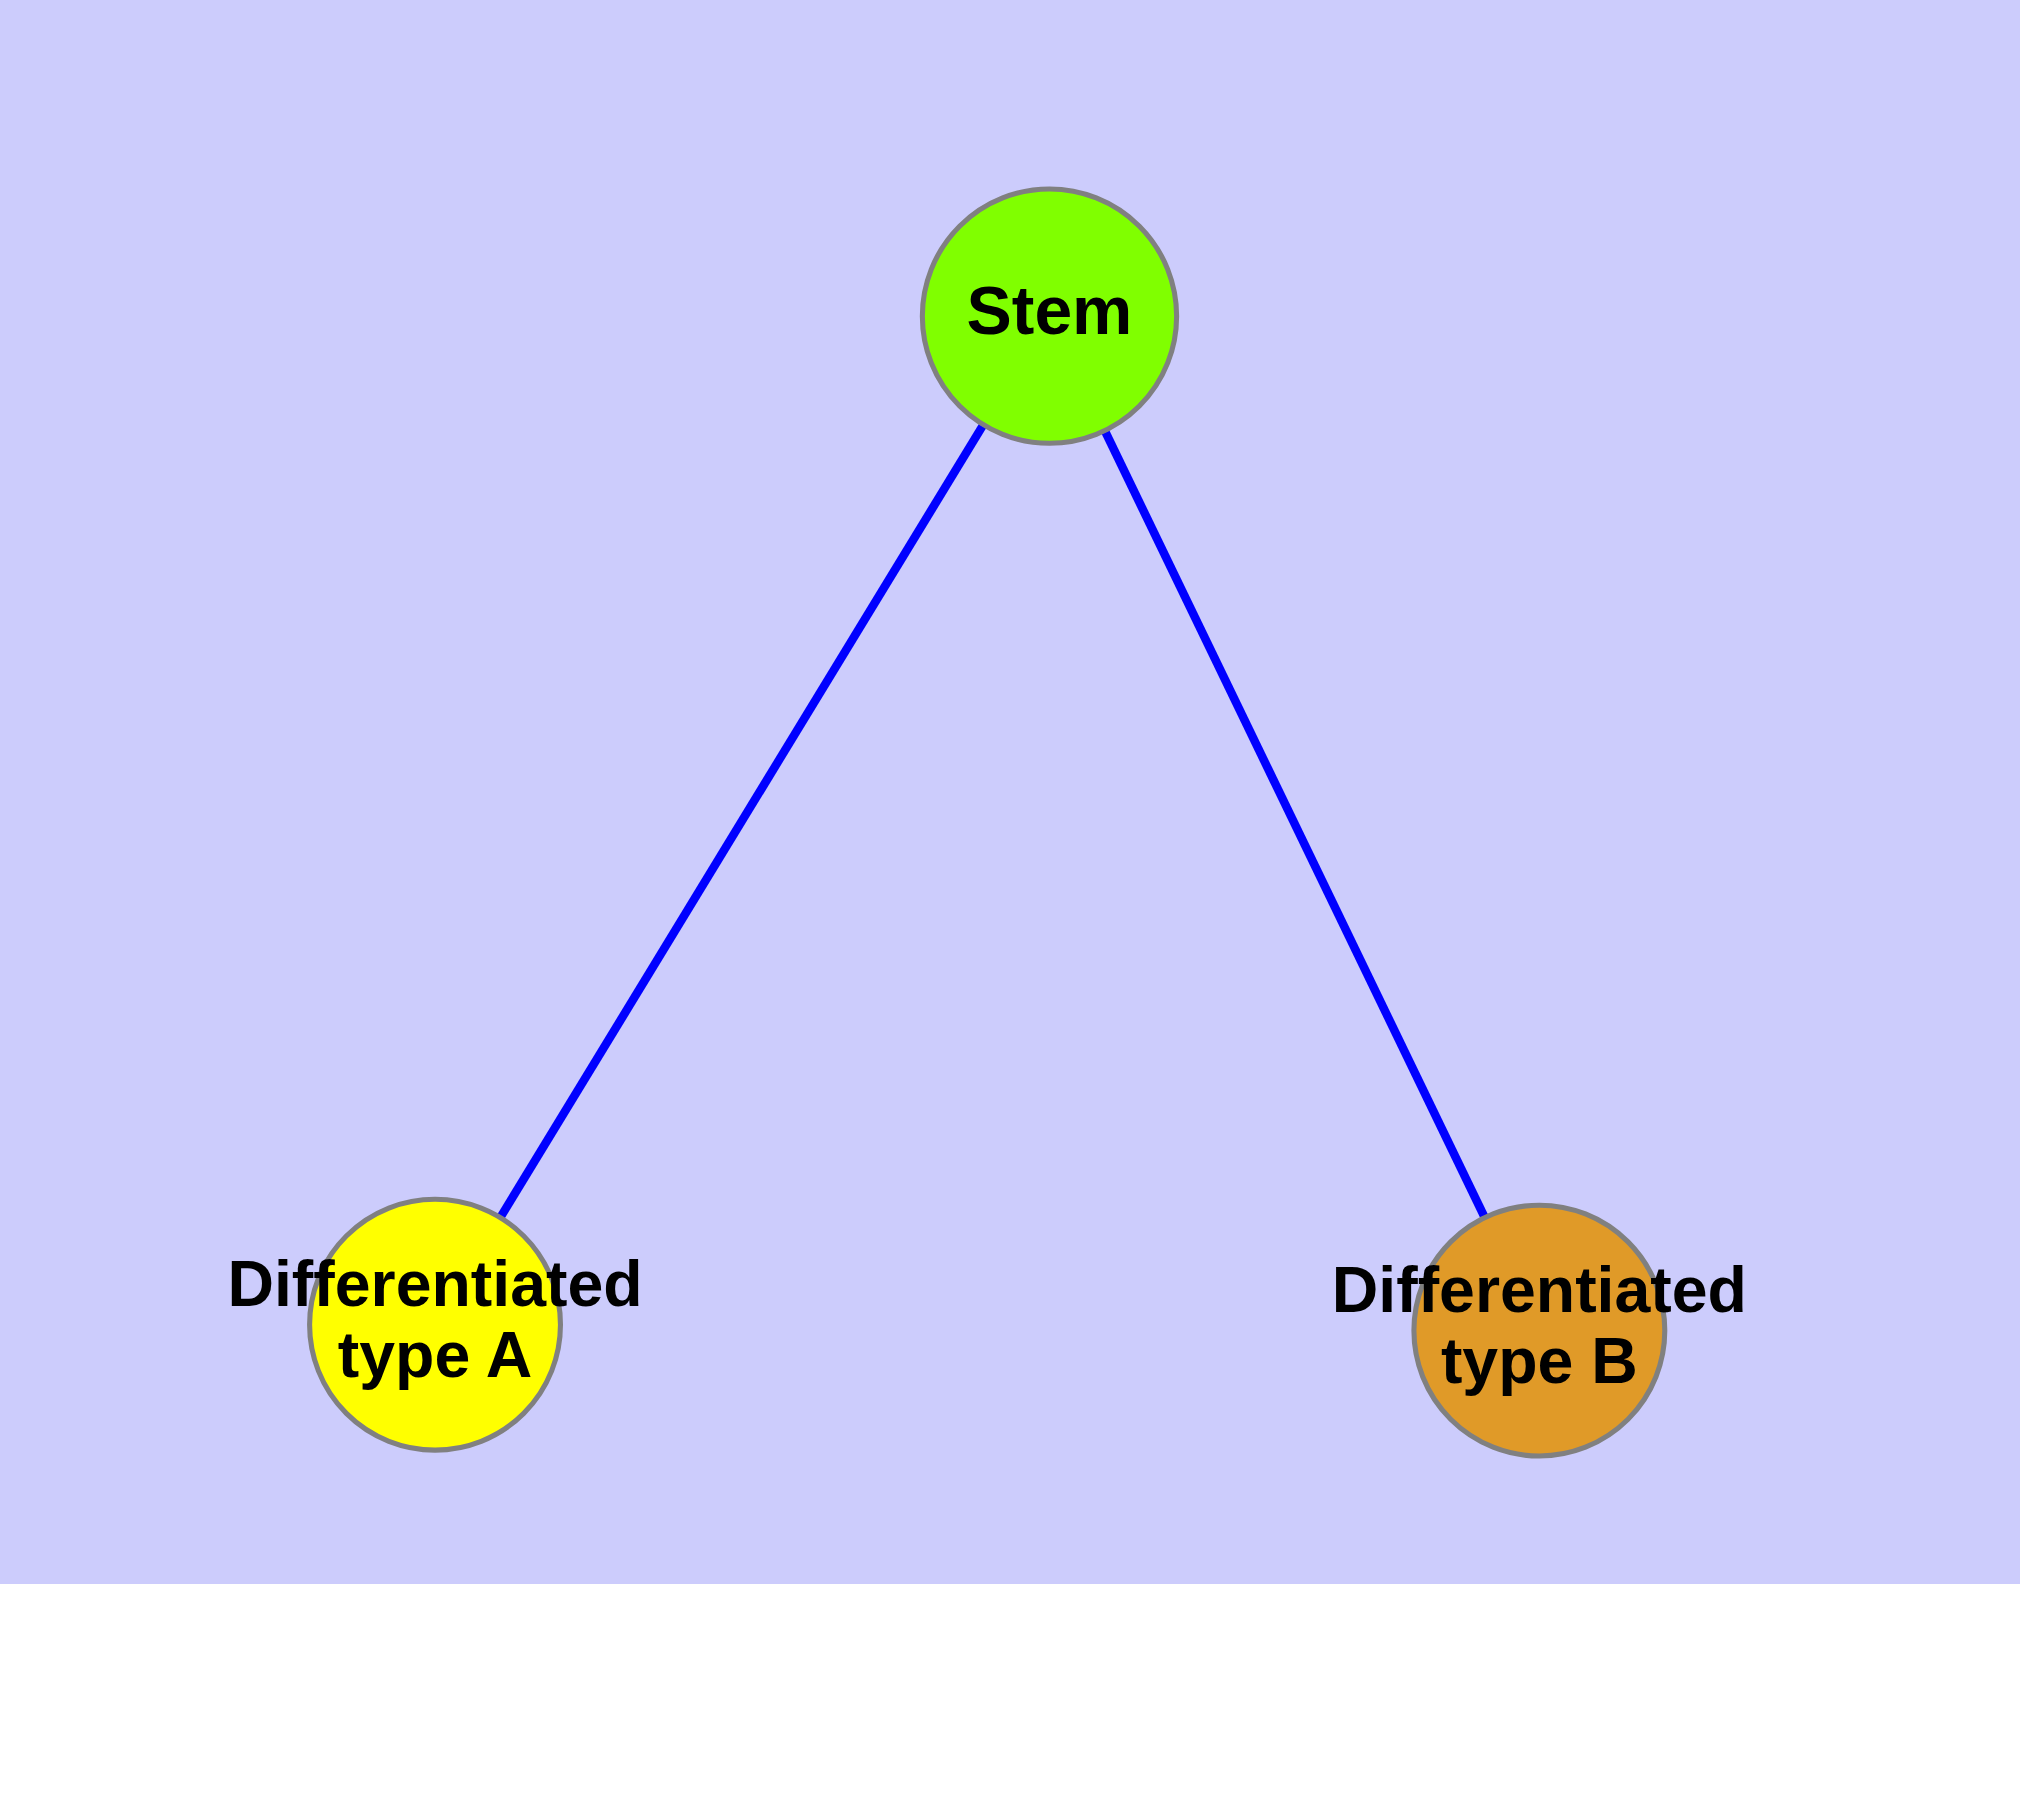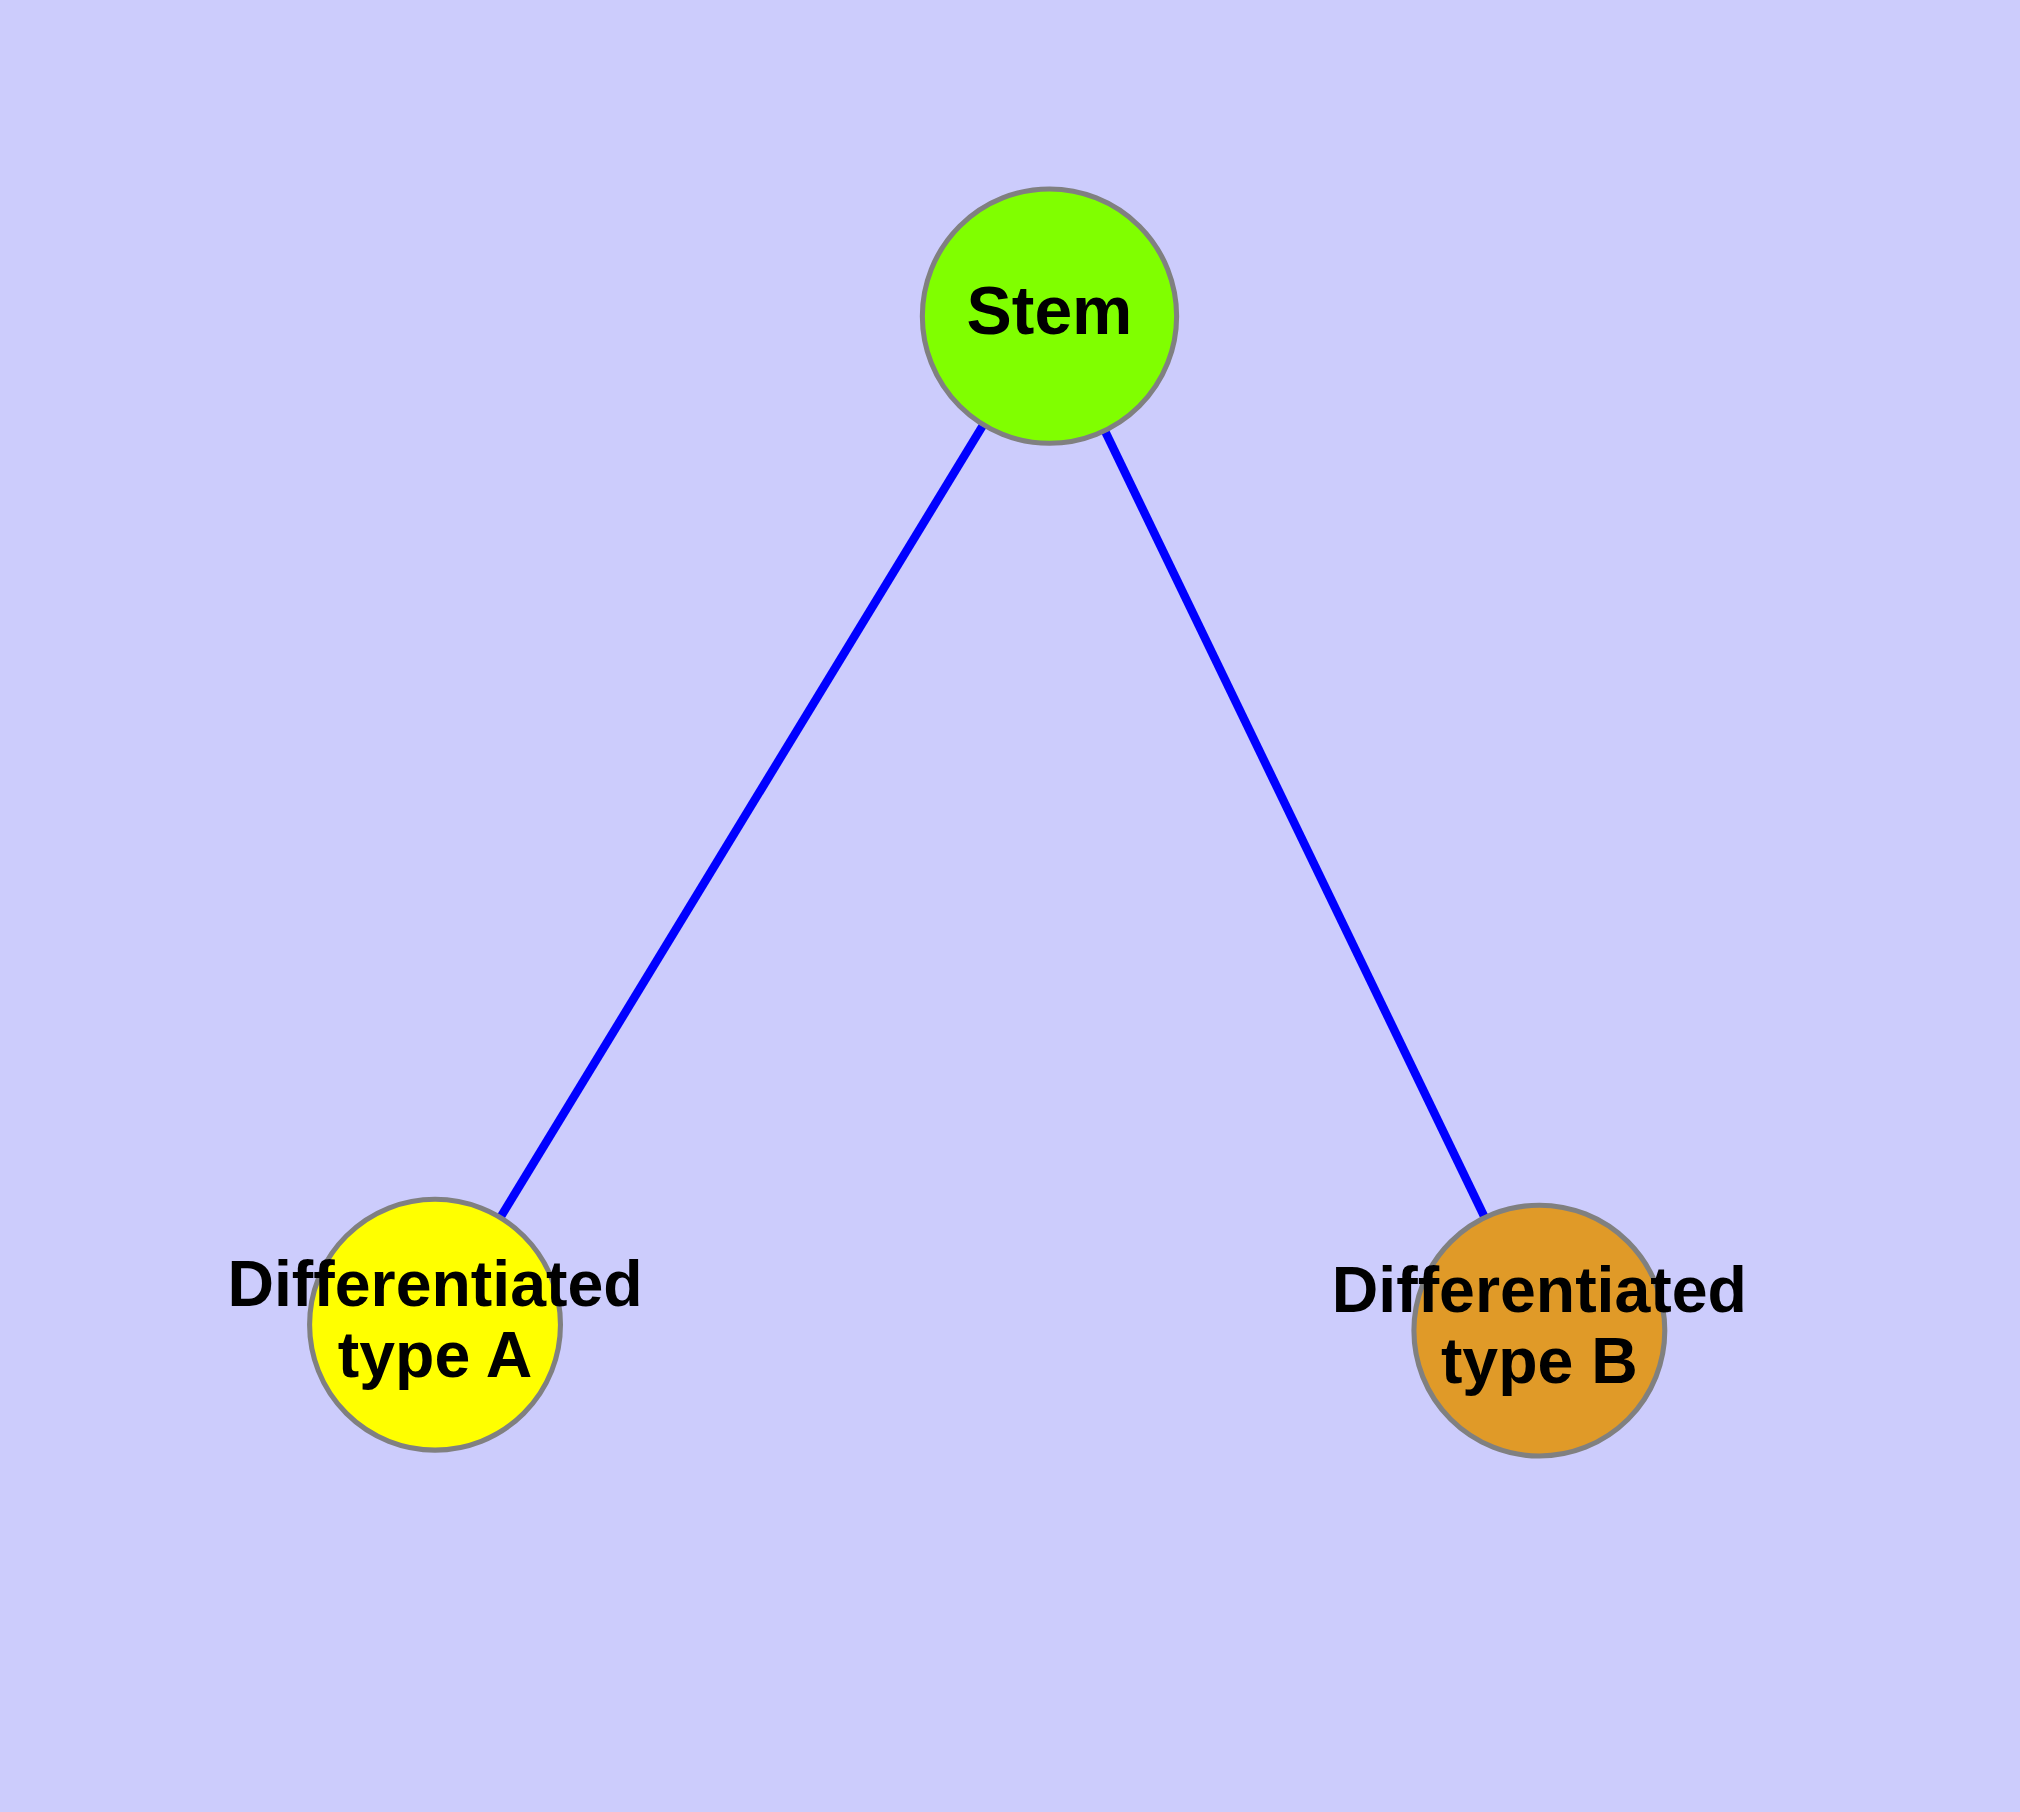--- a/index.html
+++ b/index.html
@@ -35,21 +35,21 @@
     font-weight: bold;
     fill: #000000;
     text-anchor: middle;
     dominant-baseline: middle;
     paint-order: normal;
   }
 </style>
 </head>
 <body>
 
-<div id="canvas" style="width: 2021px; height: 1812px;">
+<div id="canvas" style="width: 2021px; height: 1584px;">
   <div id="graph-bg" style="background: rgb(204, 204, 252);"></div>
   <svg id="graph-svg" viewBox="0 0 2384 2138" xmlns="http://www.w3.org/2000/svg" style="width: 2021px; height: 1812px;">
     <g id="edge-layer">
         <line x1="1158.9161628036761" y1="502.8065741567249" x2="591.0432603911092" y2="1434.9014070821795" stroke="#0000ff" stroke-width="10" stroke-linecap="butt"></line>
         <line x1="1304.0946491064956" y1="509.87767297660065" x2="1750.7750173291163" y2="1434.9233490362494" stroke="#0000ff" stroke-width="10" stroke-linecap="butt"></line>
       </g>
     <g id="node-layer">
         <circle cx="1238" cy="373" r="150" fill="#80ff00" stroke="#808080" stroke-width="6"></circle>
         <circle cx="513" cy="1563" r="148" fill="#ffff00" stroke="#808080" stroke-width="6"></circle>
         <circle cx="1816" cy="1570" r="148" fill="#e09a28" stroke="#808080" stroke-width="6"></circle>

